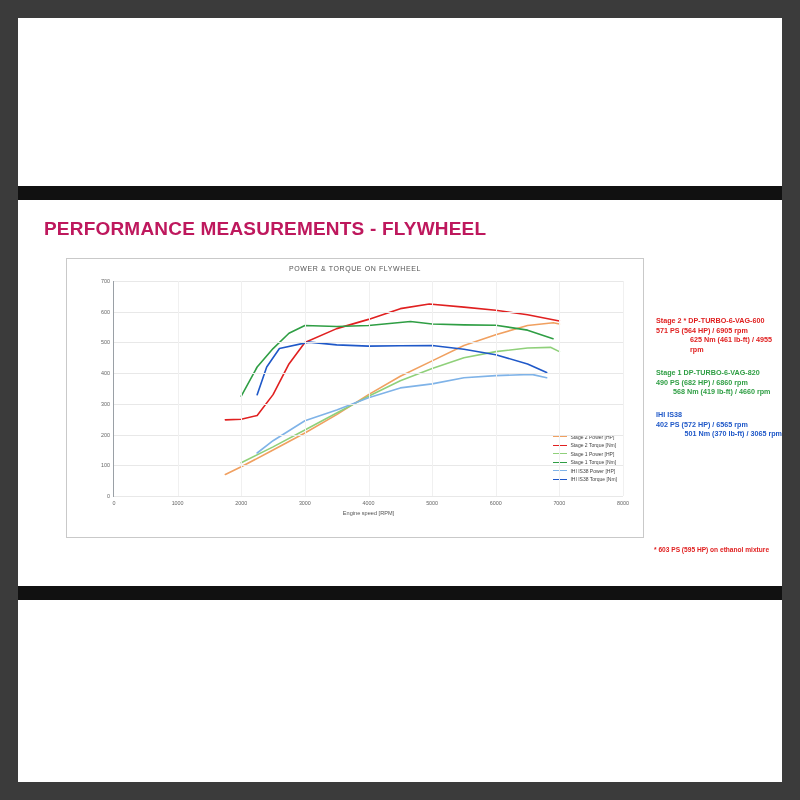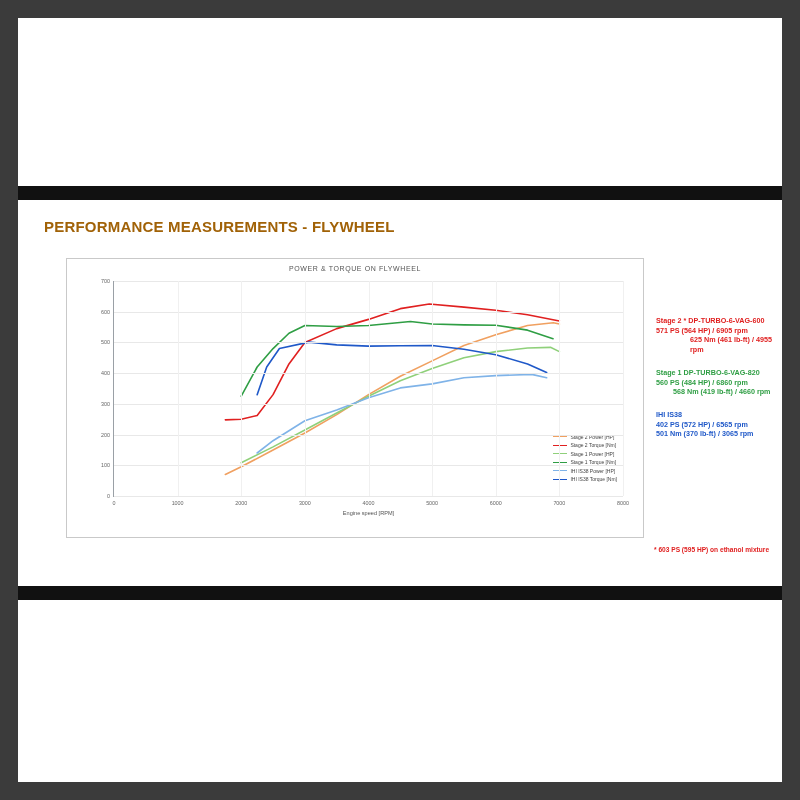--- a/index.html
+++ b/index.html
@@ -29,21 +29,21 @@
   .bar-bot { position:absolute; left:18px; top:586px; width:764px; height:14px; background:#111111; }
 
   
   .slide {
     position:absolute; left:18px; top:200px; width:764px; height:386px;
     background:#ffffff;
   }
 
   .slide-title {
     position:absolute; left:26px; top:18px;
-    font-size:15px; font-weight:bold; color:#a16207; letter-spacing:0.2px;
+    font-size:19px; font-weight:bold; color:#be185d; letter-spacing:0.2px;
     white-space:nowrap;
   }
 
   
   .brand { position:absolute; left:640px; top:10px; width:120px; text-align:left; }
   .brand-garrett {
     font-size:20px; font-weight:bold; color:#d0161e; letter-spacing:-0.3px;
     font-family:"Liberation Sans", sans-serif;
   }
   .brand-tag {
@@ -128,27 +128,27 @@
 
 
     <div class="specs">
         <div class="spec-block">
           <div class="spec-head" style="color: rgb(224, 32, 32);">Stage 2 * DP-TURBO-6-VAG-600</div>
           <div class="spec-line" style="color: rgb(224, 32, 32);">571 PS (564 HP) / 6905 rpm</div>
           <div class="spec-line" style="color: rgb(224, 32, 32); margin-left: 34px;">625 Nm (461 lb-ft) / 4955 rpm</div>
         </div>
         <div class="spec-block">
           <div class="spec-head" style="color: rgb(47, 158, 68);">Stage 1   DP-TURBO-6-VAG-820</div>
-          <div class="spec-line" style="color: rgb(47, 158, 68);">560 PS (484 HP) / 6860 rpm</div>
+          <div class="spec-line" style="color: rgb(47, 158, 68);">490 PS (682 HP) / 6860 rpm</div>
           <div class="spec-line" style="color: rgb(47, 158, 68); padding-left: 17px;">568 Nm (419 lb-ft) / 4660 rpm</div>
         </div>
         <div class="spec-block">
           <div class="spec-head" style="color: rgb(31, 88, 200);">IHI IS38</div>
           <div class="spec-line" style="color: rgb(31, 88, 200);">402 PS (572 HP) / 6565 rpm</div>
-          <div class="spec-line" style="color: rgb(31, 88, 200);">501 Nm (370 lb-ft) / 3065 rpm</div>
+          <div class="spec-line" style="color: rgb(31, 88, 200); text-align: right;">501 Nm (370 lb-ft) / 3065 rpm</div>
         </div>
       </div>
 
     <div class="footnote">* 603 PS (595 HP) on ethanol mixture</div>
 
     <div class="chart-card">
       <div class="chart-title">POWER &amp; TORQUE ON FLYWHEEL</div>
       <div class="plot" id="plot">
         <svg class="series" id="series-svg" preserveAspectRatio="none" viewBox="0 0 509 215">
             <polyline points="111.34,193.50 127.25,185.82 159.06,168.93 190.88,152.04 222.69,133.61 254.50,113.64 286.31,95.21 318.13,79.86 349.94,64.50 381.75,53.75 413.56,44.54 439.33,41.77 445.38,43.00" fill="none" stroke="#f0a060" stroke-width="1.6" stroke-linejoin="round" stroke-linecap="round"></polyline>

